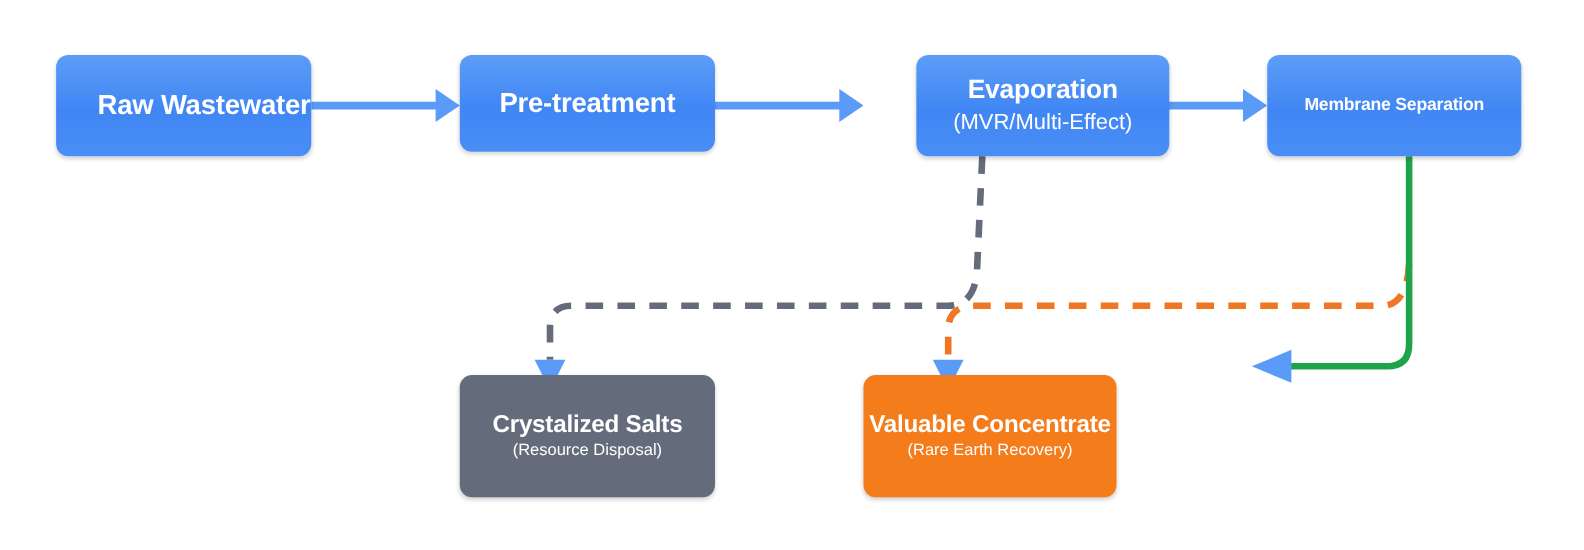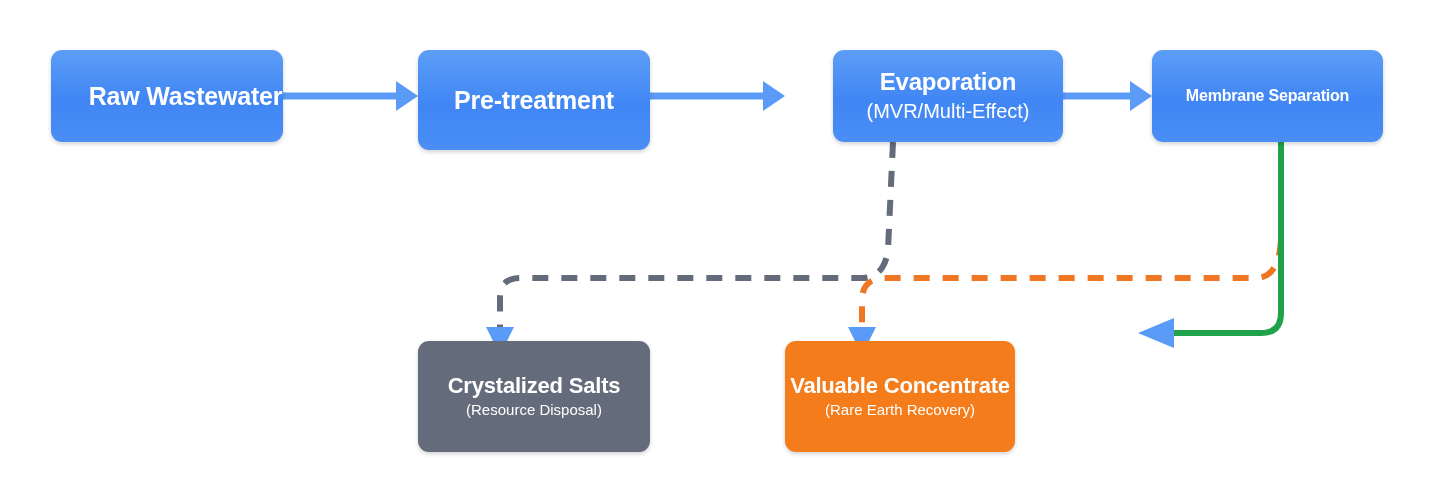--- a/index.html
+++ b/index.html
@@ -65,21 +65,21 @@
     background: #646b7a;
   }
   .node.orange {
     background: #f57c1a;
   }
   .node.green {
     background: #1fa34a;
   }
   
   #node-raw        { left: 51px;   top: 50px;  width: 232px; height: 92px; padding-left: 47px; }
-  #node-pre        { left: 418px;  top: 50px;  width: 232px; height: 100px; }
+  #node-pre        { left: 418px;  top: 50px;  width: 232px; height: 88px; }
   #node-evap       { left: 785px;  top: 50px;  width: 230px; height: 92px; margin-left: 48px; }
   #node-mem        { left: 1152px; top: 50px;  width: 231px; height: 92px; }
   #node-salts      { left: 418px;  top: 341px; width: 232px; height: 111px; }
   #node-conc       { left: 785px;  top: 341px; width: 230px; height: 111px; }
   #node-water      { left: 1152px; top: 341px; width: 231px; height: 111px; }
 
   #node-conc .title { font-size: 22px; }
   #node-conc .sub   { font-size: 15px; }
   #node-water .title { font-size: 22px; }
   #node-water .sub   { font-size: 15px; }

